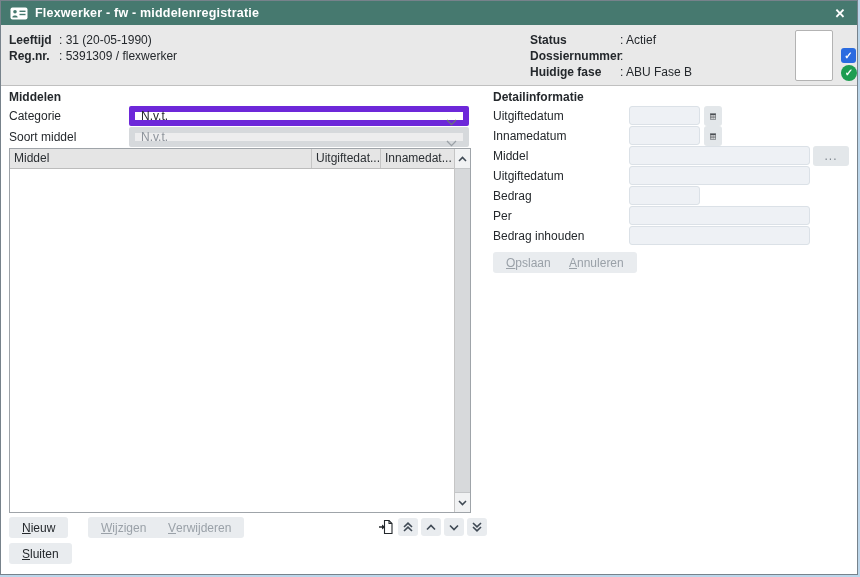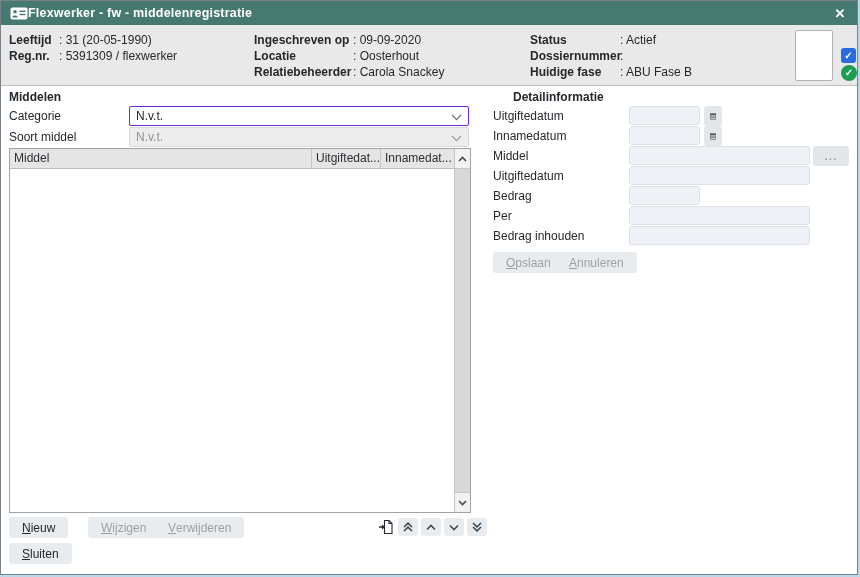--- a/index.html
+++ b/index.html
@@ -3,21 +3,21 @@
 <meta charset="utf-8">
 <style>
   * { box-sizing: border-box; }
   html,body { margin:0; padding:0; width:860px; height:577px; overflow:hidden;
               font-family:"Liberation Sans", sans-serif; background:#bcd6ea; }
   .window { position:absolute; left:0; top:0; width:858px; height:575px;
             background:#fff; border:1px solid #77828b; font-size:12px; color:#24282c; }
 
   
   .titlebar { height:24px; background:#46796F; display:flex; align-items:center;
-              padding:0 9px; }
+              gap:7px; padding:0 9px; }
   .titlebar .title { color:#fff; font-weight:bold; font-size:12.5px; letter-spacing:.2px; }
   .titlebar .close { margin-left:auto; color:#fff; font-weight:bold; font-size:13px;
                      width:16px; text-align:center; cursor:default; }
 
   
   .header { position:relative; height:61px; background:#e9e9e9; border-bottom:1px solid #c0c0c0; }
   .hcol { position:absolute; top:7px; }
   .hrow { display:flex; height:16px; line-height:16px; }
   .hlabel { font-weight:bold; }
   .hcol.c1 { left:8px; }  .hcol.c1 .hlabel { width:50px; }
@@ -31,21 +31,21 @@
   .badge.green { left:840px; top:40px; width:16px; height:16px; border-radius:50%;
                  background:#1d9d51; font-size:10px; line-height:16px; }
 
   
   .main { position:absolute; left:0; top:85px; right:0; bottom:0; background:#fff; }
   .sect-title { position:absolute; font-weight:bold; }
   .flabel { position:absolute; height:20px; line-height:20px; }
 
   
   .combo { position:absolute; left:128px; width:340px; height:20px; background:#fff;
-           border:1px solid #6d28d9; border-radius:2px; display:flex; align-items:center;
+           border:6px solid #6d28d9; border-radius:2px; display:flex; align-items:center;
            padding:0 22px 0 6px; }
   .combo svg { position:absolute; right:6px; top:7px; }
   .combo.disabled { background:#ededee; color:#8d939b; border-color:#d6d9dc; }
 
   
   .table { position:absolute; left:8px; top:62px; width:462px; height:365px;
            border:1px solid #9fa4a9; background:#fff; }
   .thead { display:flex; height:20px; margin-right:16px; background:#e5e5e5;
            border-bottom:1px solid #bcbcbc; }
   .th { line-height:19px; padding:0 4px; border-right:1px solid #c5c5c5;
@@ -105,34 +105,20 @@
     <div class="hcol c1">
       <div class="hrow">
           <span class="hlabel">Leeftijd</span>
           <span>: 31 (20-05-1990)</span>
         </div>
       <div class="hrow">
           <span class="hlabel">Reg.nr.</span>
           <span>: 5391309 / flexwerker</span>
         </div>
     </div>
-    <div class="hcol c2">
-      <div class="hrow">
-          <span class="hlabel">Ingeschreven op</span>
-          <span>: 09-09-2020</span>
-        </div>
-      <div class="hrow">
-          <span class="hlabel">Locatie</span>
-          <span>: Oosterhout</span>
-        </div>
-      <div class="hrow">
-          <span class="hlabel">Relatiebeheerder</span>
-          <span>: Carola Snackey</span>
-        </div>
-    </div>
     <div class="hcol c3">
       <div class="hrow">
           <span class="hlabel">Status</span>
           <span>: Actief</span>
         </div>
       <div class="hrow">
           <span class="hlabel">Dossiernummer</span>
           <span>:</span>
         </div>
       <div class="hrow">
@@ -216,21 +202,21 @@
       </span>
       <span class="icon-btn">
         <svg width="10" height="10" viewBox="0 0 10 10">
             <path d="M1 1 L5 4.8 L9 1 M1 5 L5 8.8 L9 5" stroke="#3f4954" stroke-width="1.6" fill="none"></path>
           </svg>
       </span>
     </div>
 
     <button class="btn" style="left:8px; top:457px;"><u>S</u>luiten</button>
 
-    <div class="sect-title" style="left:492px; top:4px;margin-left:20px;">Detailinformatie</div>
+    <div class="sect-title" style="left:492px; top:4px;">Detailinformatie</div>
 
     <div class="flabel" style="left:492px; top:20px;">Uitgiftedatum</div>
     <input class="field small" style="top: 20px;" value="">
     <button class="sq-btn cal-btn" style="top:20px;">
       <svg width="11" height="11" viewBox="0 0 11 11">
           <rect x="0.5" y="0.5" width="10" height="10" fill="#fff" stroke="#4a4f54"></rect>
           <rect x="0.5" y="0.5" width="10" height="2.4" fill="#4a4f54"></rect>
           <path d="M0.5 5 h10 M0.5 7.5 h10 M3.6 3 v7.5 M7 3 v7.5" stroke="#4a4f54" stroke-width="0.9"></path>
         </svg>
     </button>

